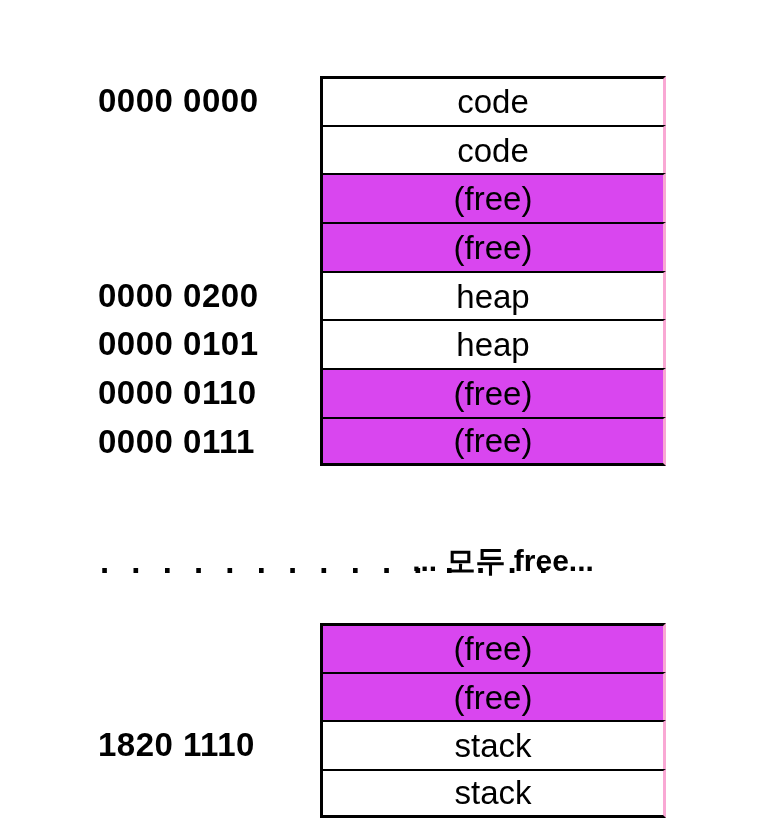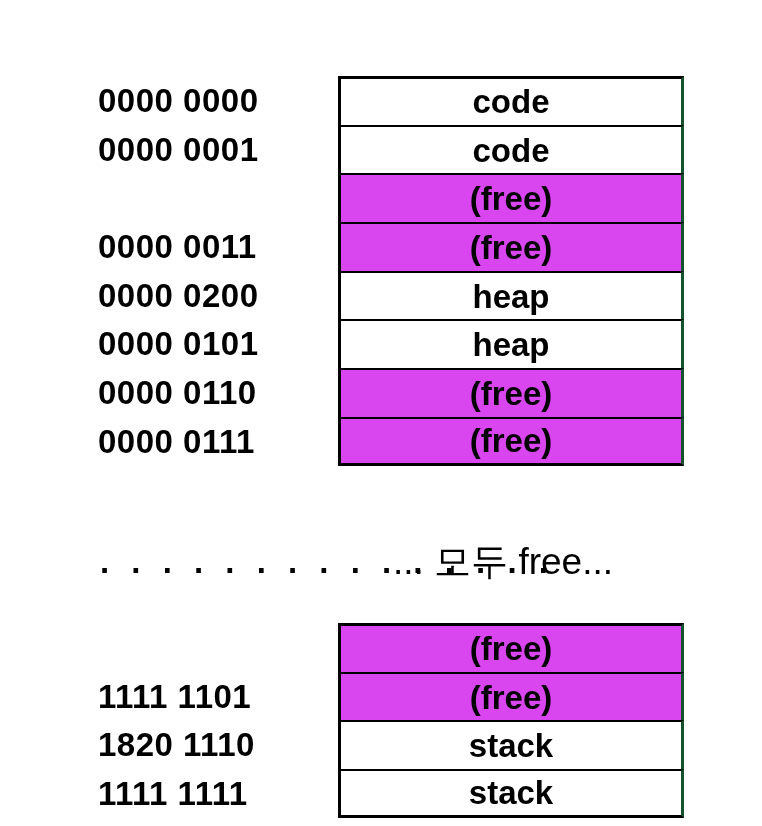--- a/index.html
+++ b/index.html
@@ -53,33 +53,33 @@
     justify-content: flex-start;
     font-size: 33px;
     font-weight: bold;
     letter-spacing: 0.5px;
     line-height: 1;
     white-space: pre;
   }
 
   .cell {
     position: absolute;
-    left: 338px;
+    left: 320px;
     top: 0;
     width: 346px;
     height: 100%;
     box-sizing: border-box;
     border-left: 3px solid #000000;
-    border-right: 3px solid #14532d;
+    border-right: 3px solid #f9a8d4;
     border-top: 2px solid #000000;
     display: flex;
     align-items: center;
     justify-content: center;
     font-size: 33px;
-    font-weight: 700;
+    font-weight: 400;
     line-height: 1;
     background: #ffffff;
   }
   .mem-row:first-child .cell { border-top: 3px solid #000000; }
   .mem-row:last-child  .cell { border-bottom: 3px solid #000000; }
 
   .cell.free { background: #d946ef; }
 
   
   .ellipsis-band {
@@ -106,49 +106,47 @@
   }
   .all-free-note {
     position: absolute;
     left: 330px;
     top: 0;
     width: 346px;
     height: 70px;
     display: flex;
     align-items: center;
     justify-content: center;
-    font-size: 37px;
-    font-weight: 400;
+    font-size: 30px;
+    font-weight: 700;
     line-height: 1;
     white-space: pre;
   }
 </style>
 </head>
 <body>
 
 <div class="diagram">
 
   <div class="mem-block top">
 
     <div class="mem-row">
       <span class="addr">0000 0000</span>
       <div class="cell">code</div>
     </div>
 
     <div class="mem-row">
-      <span class="addr">0000 0001</span>
       <div class="cell">code</div>
     </div>
 
     <div class="mem-row">
       <div class="cell free">(free)</div>
     </div>
 
     <div class="mem-row">
-      <span class="addr">0000 0011</span>
       <div class="cell free">(free)</div>
     </div>
 
     <div class="mem-row">
       <span class="addr">0000 0200</span>
       <div class="cell">heap</div>
     </div>
 
     <div class="mem-row">
       <span class="addr">0000 0101</span>
@@ -172,29 +170,27 @@
     <span class="all-free-note">... 모두 free...</span>
   </div>
 
   <div class="mem-block bottom">
 
     <div class="mem-row">
       <div class="cell free">(free)</div>
     </div>
 
     <div class="mem-row">
-      <span class="addr">1111 1101</span>
       <div class="cell free">(free)</div>
     </div>
 
     <div class="mem-row">
       <span class="addr">1820 1110</span>
       <div class="cell">stack</div>
     </div>
 
     <div class="mem-row">
-      <span class="addr">1111 1111</span>
       <div class="cell">stack</div>
     </div>
 
   </div>
 
 </div>
 
 </body></html>

